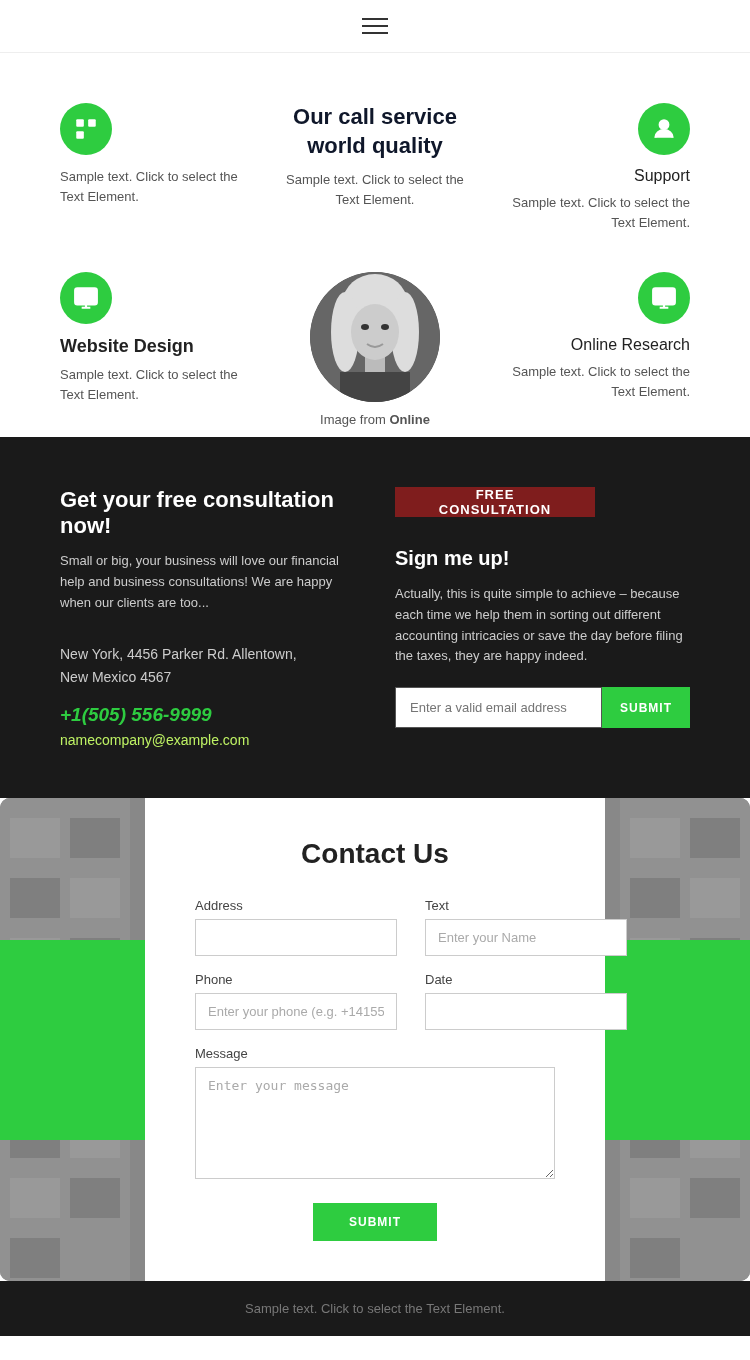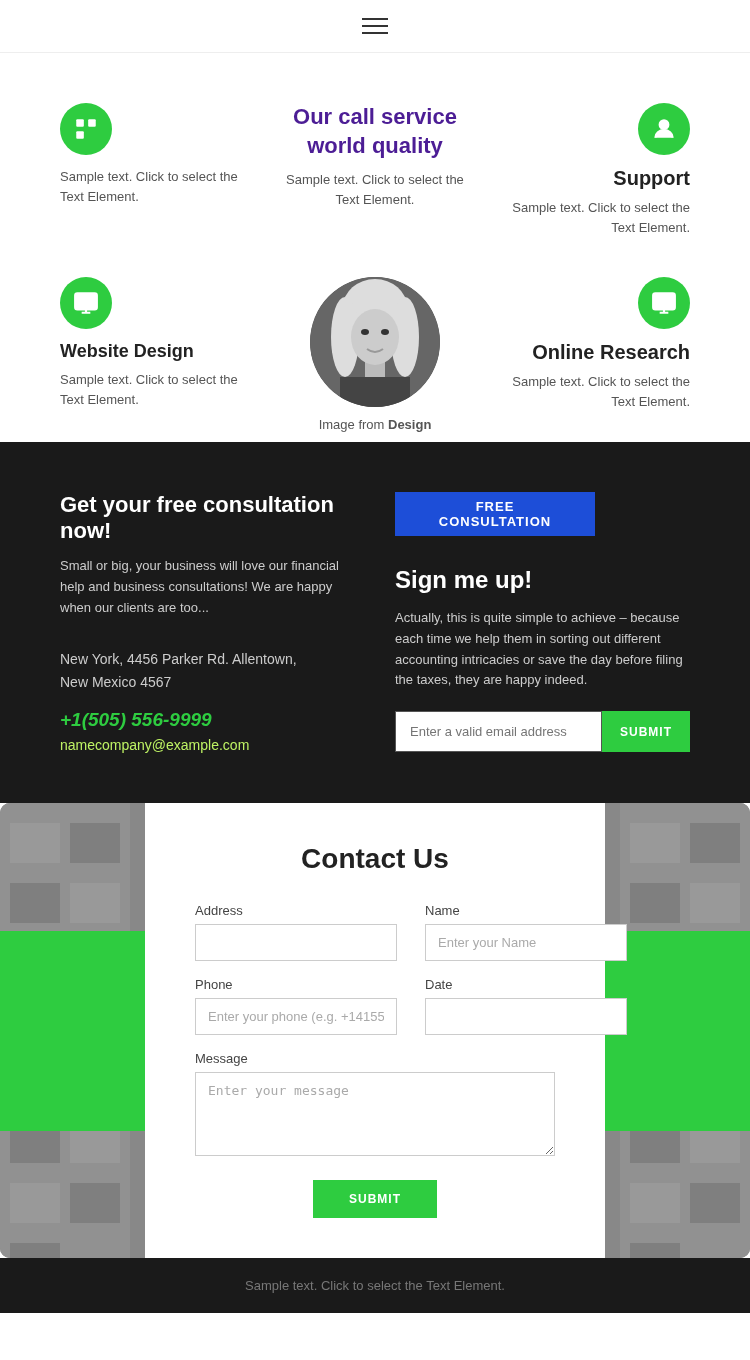--- a/index.html
+++ b/index.html
@@ -47,22 +47,22 @@
       display: flex;
       align-items: center;
       justify-content: center;
       margin-bottom: 12px;
     }
     .icon-circle svg { fill: #fff; }
     .icon-circle-right { margin-left: auto; }
 
     .service-title { font-size: 18px; font-weight: bold; margin-bottom: 8px; color: #222; }
     .service-text { font-size: 13px; color: #555; line-height: 1.5; }
-    .service-center .service-title { font-size: 22px; font-weight: 900; color: #4c1d95; line-height: 1.3; margin-bottom: 10px; }
-    .service-right .service-title { font-size: 20px; font-weight: bold; }
+    .service-center .service-title { font-size: 22px; font-weight: 900; color: #0f172a; line-height: 1.3; margin-bottom: 10px; }
+    .service-right .service-title { font-size: 16px; font-weight: normal; }
 
     
     .services-bottom {
       padding: 10px 60px 10px;
       display: grid;
       grid-template-columns: 1fr 1fr 1fr;
       gap: 20px;
       align-items: start;
     }
     .profile-image {
@@ -98,35 +98,35 @@
       margin-bottom: 12px;
       color: #fff;
     }
     .consultation-text { font-size: 13px; color: #ccc; line-height: 1.6; margin-bottom: 30px; }
     .contact-info { margin-top: 20px; }
     .address { font-size: 14px; color: #ccc; margin-bottom: 16px; line-height: 1.6; }
     .phone { color: #2ecc40; font-size: 19px; font-weight: bold; margin-bottom: 6px; font-style: italic; }
     .email { color: #bef264; font-size: 14px; }
 
     .free-btn {
-      background: #1d4ed8;
+      background: #7f1d1d;
       color: #fff;
       border: none;
-      padding: 7px 32px;
+      padding: 0 32px;
       font-size: 13px;
       font-weight: bold;
       letter-spacing: 1px;
       cursor: pointer;
       display: block;
       margin-bottom: 30px;
       width: 200px;
     }
 
     .signup-title {
-      font-size: 24px;
+      font-size: 20px;
       font-weight: bold;
       color: #fff;
       margin-bottom: 14px;
     }
     .signup-text { font-size: 13px; color: #ccc; line-height: 1.6; margin-bottom: 20px; }
     .email-form { display: flex; gap: 0; }
     .email-input {
       flex: 1;
       padding: 12px 14px;
       font-size: 13px;
@@ -180,21 +180,21 @@
     .form-group-full { margin-bottom: 16px; }
     .form-group-full label { font-size: 13px; color: #444; margin-bottom: 6px; display: block; }
     .form-group-full textarea {
       width: 100%;
       border: 1px solid #ccc;
       padding: 10px 12px;
       font-size: 13px;
       color: #333;
       outline: none;
       resize: vertical;
-      height: 84px;
+      height: 112px;
       background: #fff;
     }
     .form-group-full textarea::placeholder { color: #aaa; }
     .contact-submit {
       display: block;
       margin: 20px auto 0;
       background: #2ecc40;
       color: #fff;
       border: none;
       padding: 12px 36px;
@@ -312,21 +312,21 @@
 
         <ellipse cx="55" cy="55" rx="4" ry="3" fill="#333"></ellipse>
         <ellipse cx="75" cy="55" rx="4" ry="3" fill="#333"></ellipse>
 
         <path d="M57 72 Q65 78 73 72" stroke="#999" stroke-width="2" fill="none"></path>
 
         <rect x="30" y="100" width="70" height="30" fill="#444"></rect>
       </svg>
     </div>
     <div class="image-caption">
-      <span>Image from </span><strong>Design</strong>
+      <span>Image from </span><strong>Online</strong>
     </div>
   </div>
 
   <div class="service-item service-right">
     <div class="icon-circle icon-circle-right">
       <svg width="26" height="26" viewBox="0 0 24 24" fill="none" stroke="#fff" stroke-width="2">
           <rect x="2" y="3" width="20" height="15" rx="2"></rect>
           <path d="M8 21h8M12 18v3"></path>
           <line x1="6" y1="8" x2="14" y2="8"></line>
           <line x1="6" y1="12" x2="10" y2="12"></line>
@@ -412,21 +412,21 @@
 
   <div class="contact-overlay">
     <h2 class="contact-title">Contact Us</h2>
 
     <div class="form-row">
       <div class="form-group">
         <label>Address</label>
         <input type="text" style="">
       </div>
       <div class="form-group">
-        <label>Name</label>
+        <label>Text</label>
         <input type="text" placeholder="Enter your Name" style="">
       </div>
     </div>
 
     <div class="form-row">
       <div class="form-group">
         <label>Phone</label>
         <input type="text" placeholder="Enter your phone (e.g. +141555326" style="">
       </div>
       <div class="form-group">

